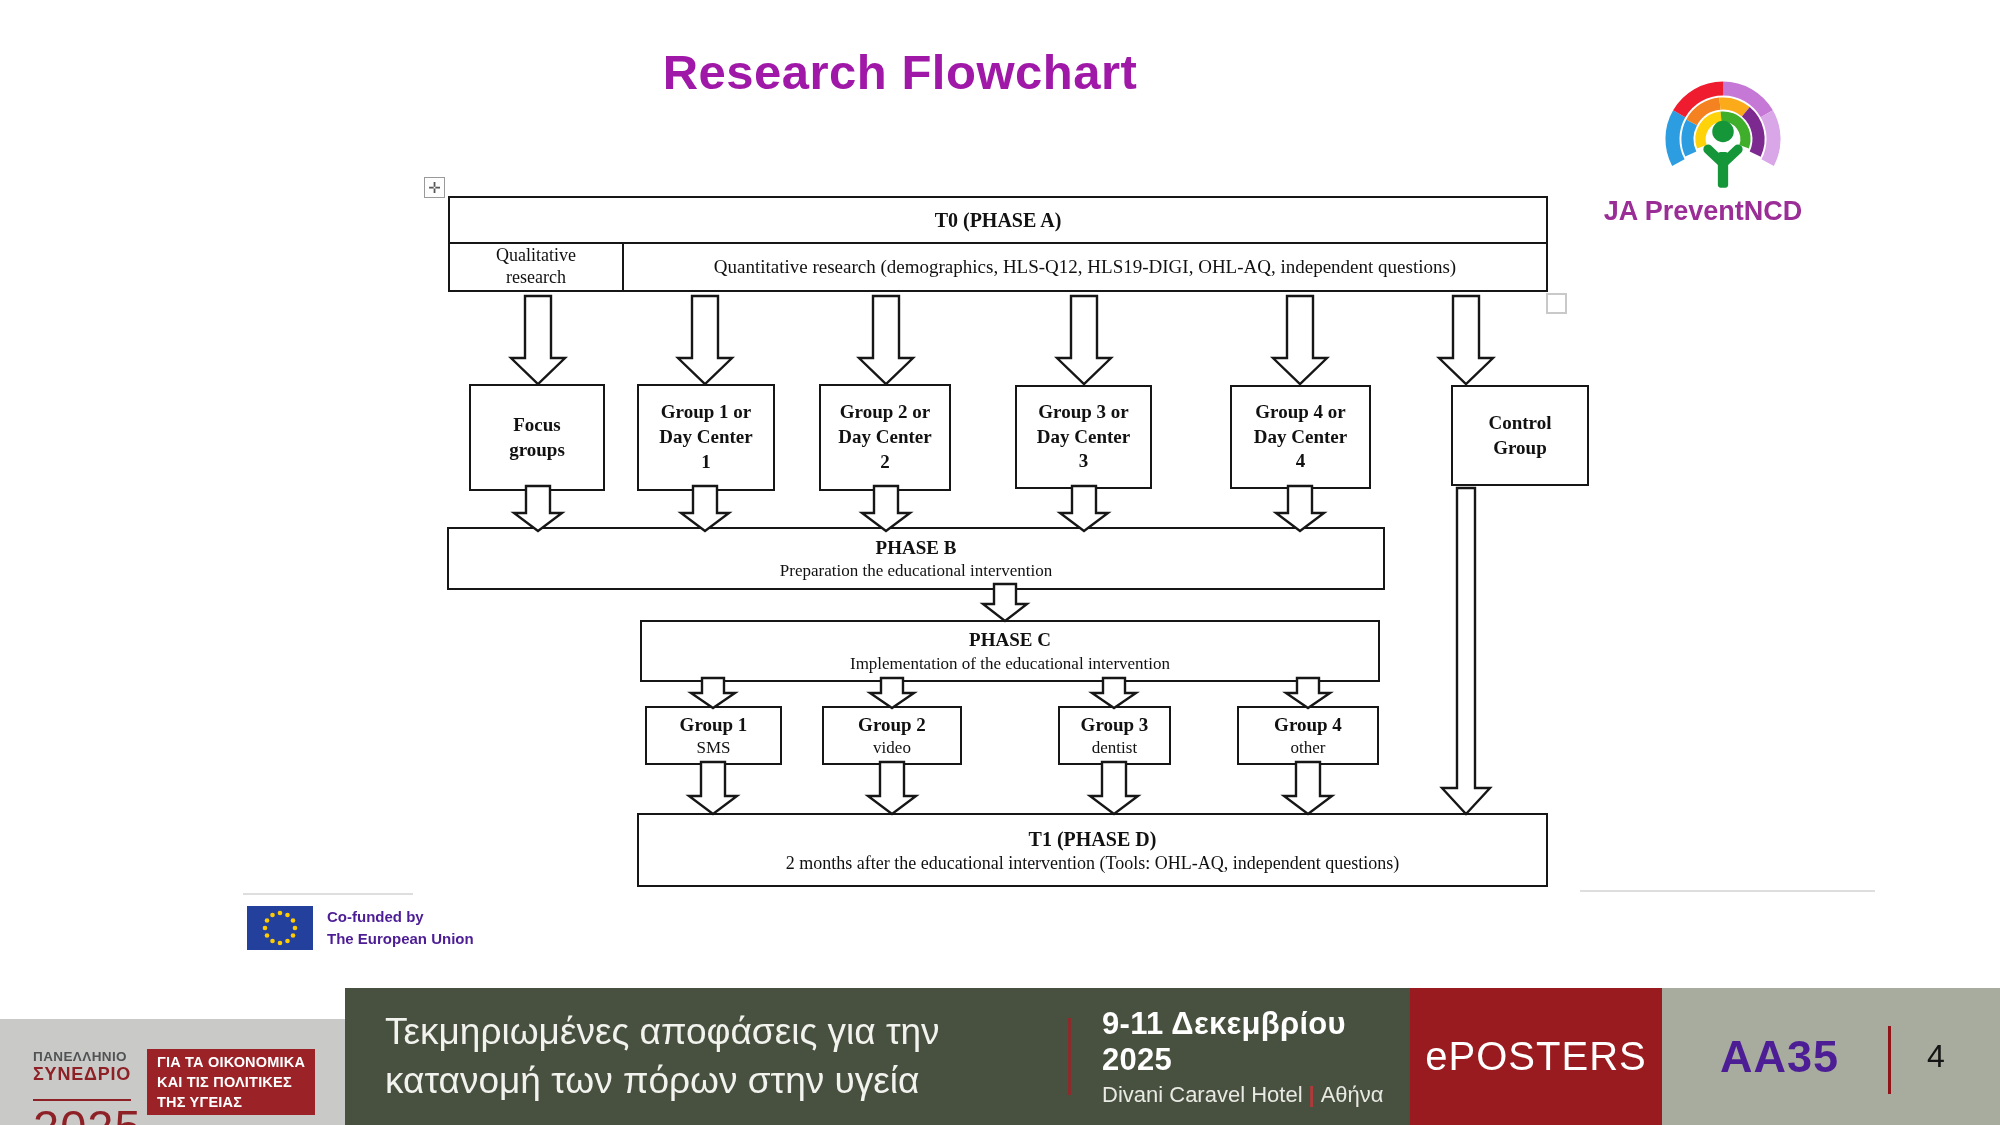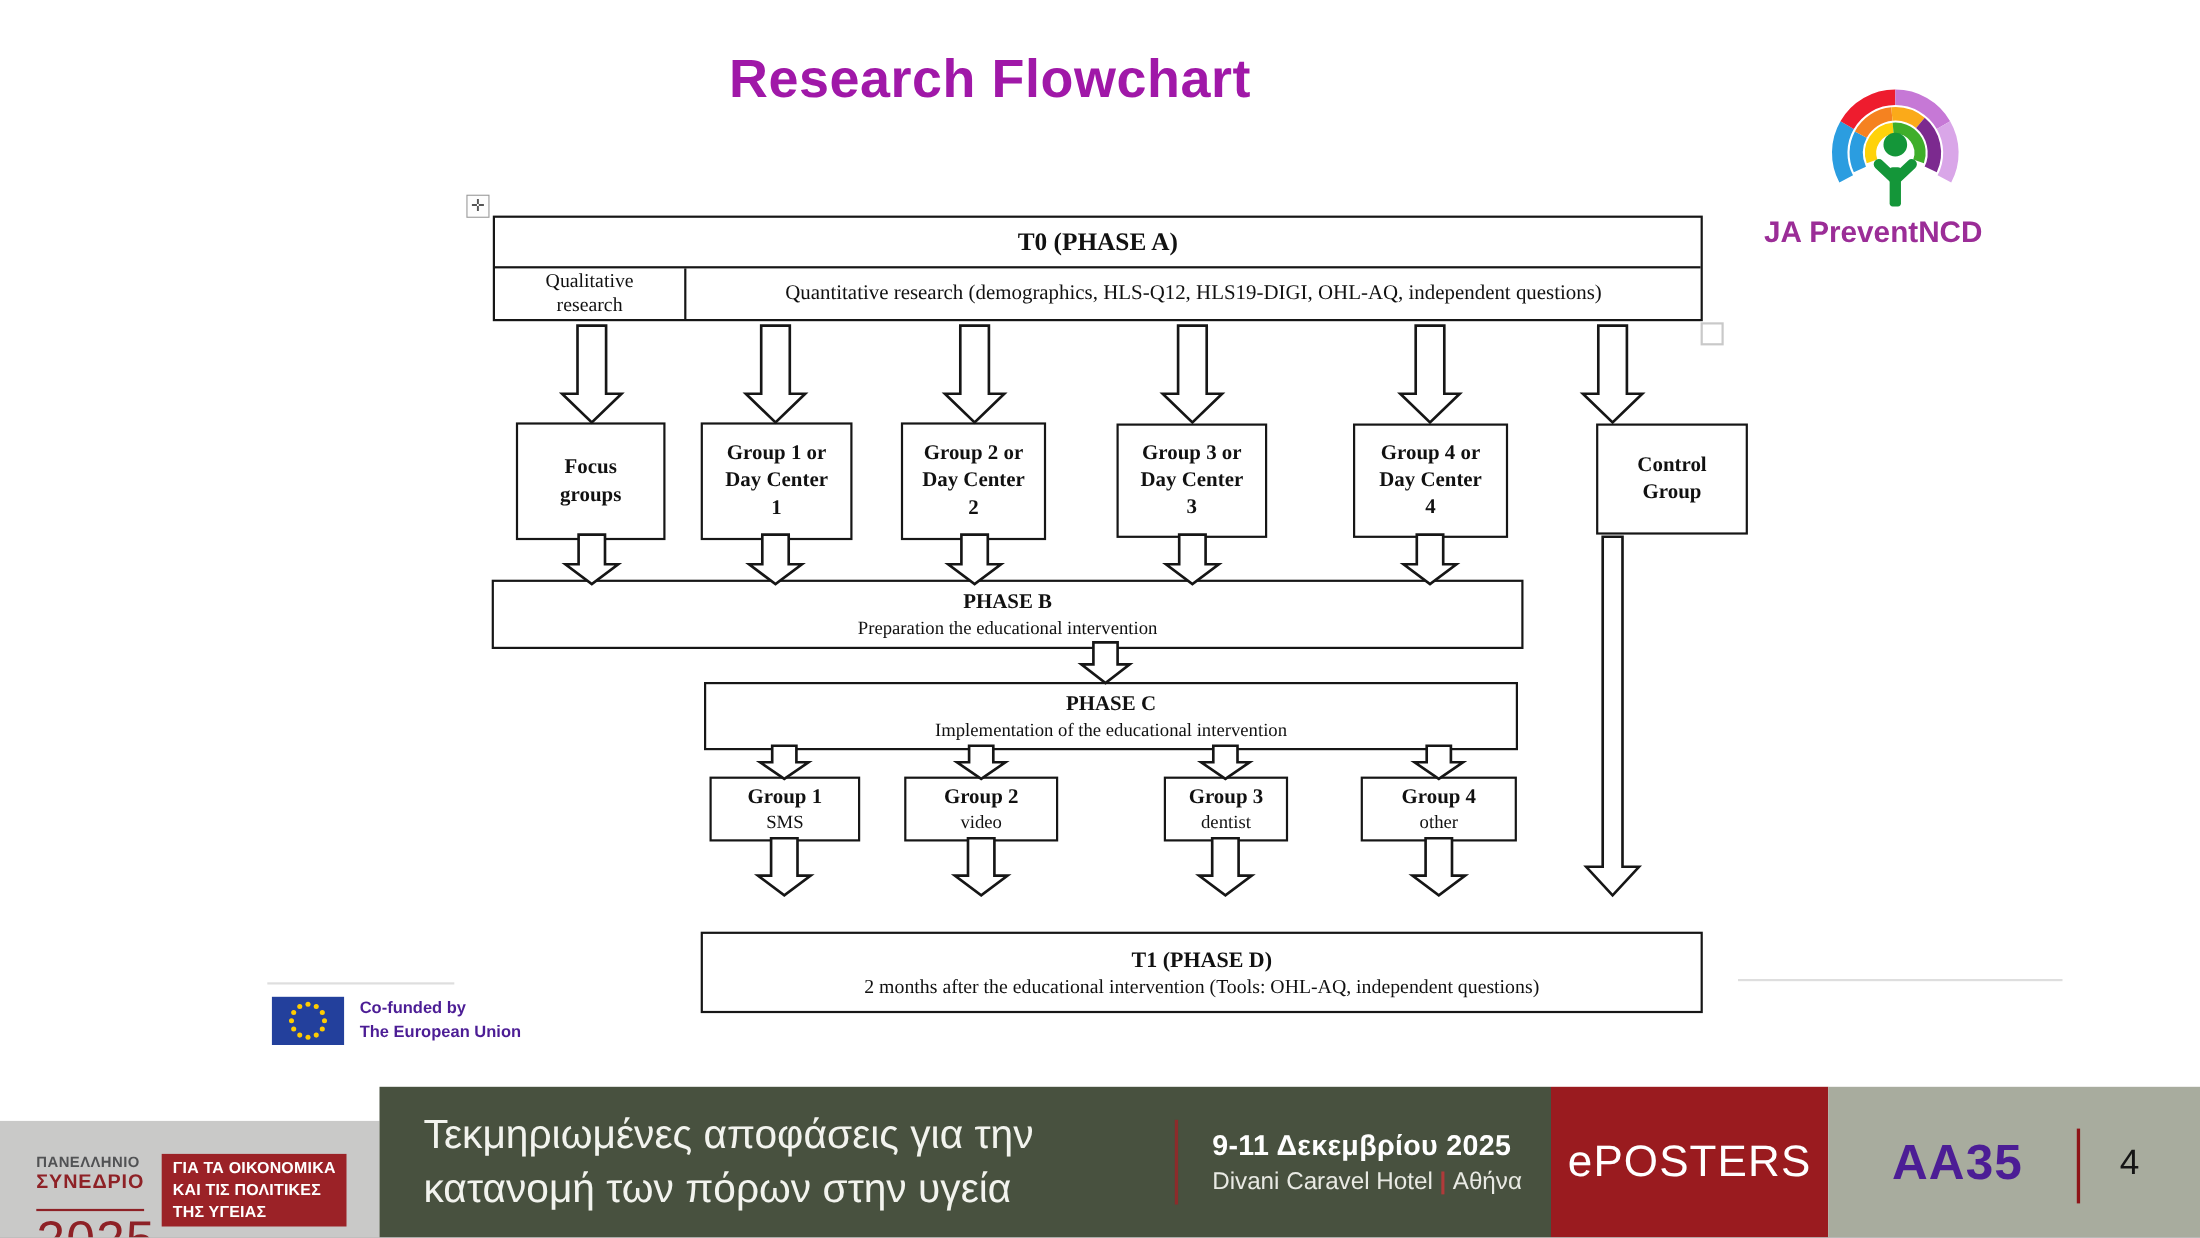--- a/index.html
+++ b/index.html
@@ -16,21 +16,21 @@
     display:flex;flex-direction:column;align-items:center;justify-content:center;
     text-align:center;font-family:"Liberation Serif", serif;color:#111;}
   .ml{white-space:pre-line;}
   .fc-title{font-weight:700;font-size:19px;line-height:1.3;}
   .fc-sub{font-size:17px;line-height:1.25;}
 
   .t0-table{position:absolute;left:448px;top:196px;width:1100px;height:96px;
     border:2.5px solid #161616;box-sizing:border-box;background:#fff;
     display:flex;flex-direction:column;font-family:"Liberation Serif", serif;}
   .t0-head{height:44px;border-bottom:2.5px solid #161616;display:flex;align-items:center;
-    justify-content:center;font-weight:700;font-size:23px;}
+    justify-content:center;font-weight:700;font-size:20px;}
   .t0-row{flex:1;display:flex;}
   .t0-cell-q{width:172px;border-right:2px solid #161616;display:flex;align-items:center;
     justify-content:center;font-size:18px;line-height:1.2;text-align:center;}
   .t0-cell-quant{flex:1;display:flex;align-items:center;justify-content:center;font-size:19px;}
 
   .handle{position:absolute;left:424px;top:177px;width:21px;height:21px;border:1px solid #9a9a9a;
     background:#fdfdfd;color:#555;font-size:15px;line-height:20px;text-align:center;box-sizing:border-box;}
   .resize-square{position:absolute;left:1546px;top:293px;width:21px;height:21px;
     border:2px solid #c9c9c9;background:#fff;box-sizing:border-box;}
 
@@ -65,21 +65,21 @@
   .conf-year{font-size:47px;font-weight:400;color:#8e2126;line-height:1.0;margin-top:2px;letter-spacing:1px;}
   .conf-box{margin-left:10px;background:#9b2227;color:#fff;width:168px;height:66px;
     display:flex;align-items:center;box-sizing:border-box;padding-left:10px;
     font-size:14.5px;font-weight:600;line-height:1.4;letter-spacing:0.2px;}
 
   .pres-title{position:absolute;left:40px;top:0;height:137px;display:flex;align-items:center;
     color:#f2f3ee;font-size:37px;font-weight:300;line-height:1.32;}
   .red-divider{position:absolute;left:723px;top:30px;width:3px;height:77px;background:#8c2b2b;}
   .date-block{position:absolute;left:757px;top:0;height:137px;display:flex;flex-direction:column;
     justify-content:center;color:#fff;}
-  .date-line{font-size:26px;font-weight:700;letter-spacing:0.3px;}
+  .date-line{font-size:31px;font-weight:700;letter-spacing:0.3px;}
   .venue-line{font-size:22px;font-weight:400;color:#e9eae4;margin-top:4px;}
   .venue-sep{color:#b03a3a;font-weight:600;padding:0 6px;}
 
   .eposters{color:#ffffff;font-size:40px;font-weight:400;letter-spacing:1px;}
   .code{position:absolute;left:58px;top:0;height:137px;display:flex;align-items:center;
     font-size:45px;font-weight:700;color:#4c1d95;letter-spacing:1px;}
   .page-divider{position:absolute;left:226px;top:38px;width:2.5px;height:68px;background:#8e1418;}
   .page-num{position:absolute;left:244px;top:0;height:137px;width:60px;display:flex;
     align-items:center;justify-content:center;font-size:32px;color:#151515;}
 </style>
@@ -161,21 +161,21 @@
   </div>
   <div class="fc-box" style="left:1058px;top:706px;width:113px;height:59px;">
     <div class="fc-title">Group 3</div>
     <div class="fc-sub">dentist</div>
   </div>
   <div class="fc-box" style="left:1237px;top:706px;width:142px;height:59px;">
     <div class="fc-title">Group 4</div>
     <div class="fc-sub">other</div>
   </div>
 
-  <div class="fc-box" style="left:637px;top:847px;width:911px;height:74px;">
+  <div class="fc-box" style="left:637px;top:813px;width:911px;height:74px;">
     <div class="fc-title" style="font-size:20px;">T1 (PHASE D)</div>
     <div class="fc-sub" style="font-size:18px;">2 months after the educational intervention (Tools: OHL-AQ, independent questions)</div>
   </div>
 
   <div id="arrow-layer">
       <svg width="60" height="90" style="position: absolute; left: 508px; top: 296px; overflow: visible;">
         <path d="M 17 0 L 43 0 L 43 62 L 57 62 L 30 88 L 3 62 L 17 62 Z" fill="#ffffff" stroke="#161616" stroke-width="2.4" stroke-linejoin="miter"></path>
       </svg>
       <svg width="60" height="90" style="position: absolute; left: 675px; top: 296px; overflow: visible;">
         <path d="M 17 0 L 43 0 L 43 62 L 57 62 L 30 88 L 3 62 L 17 62 Z" fill="#ffffff" stroke="#161616" stroke-width="2.4" stroke-linejoin="miter"></path>

